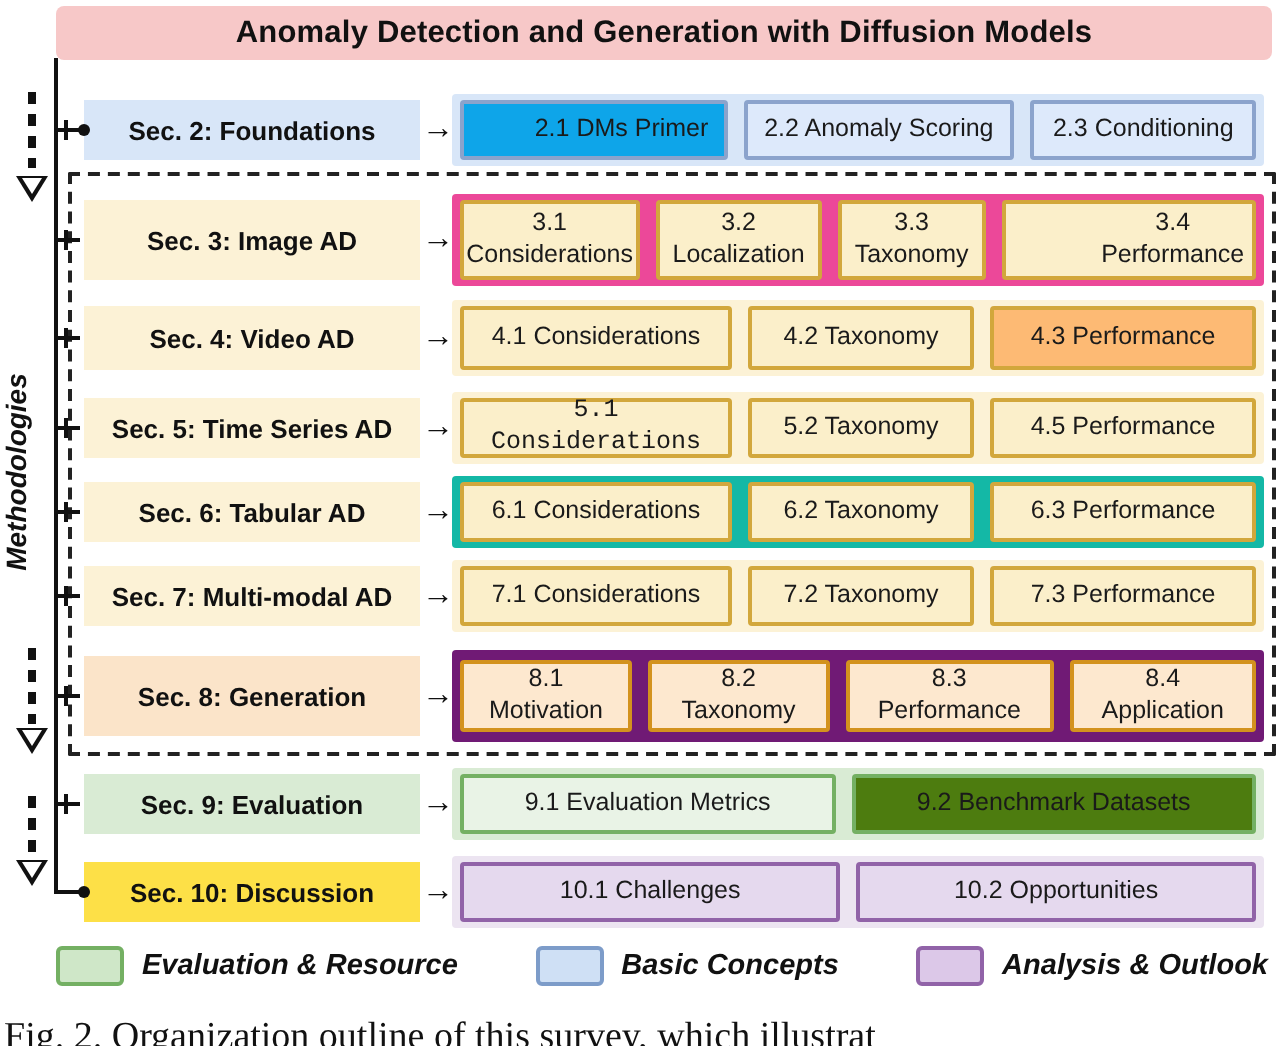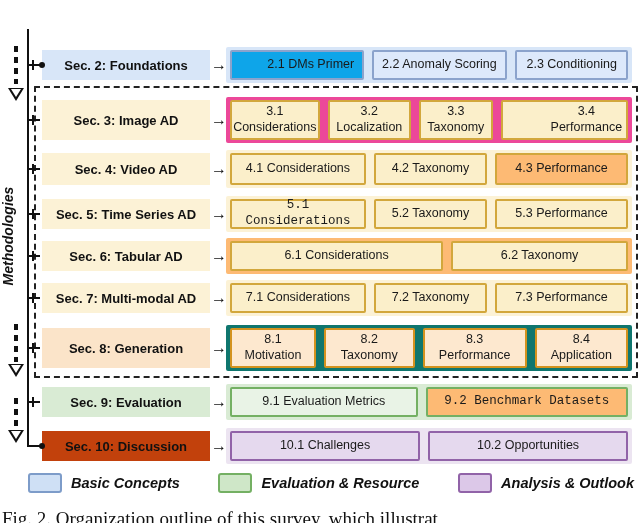--- a/index.html
+++ b/index.html
@@ -59,20 +59,23 @@
   #caption{
     position:absolute;left:2px;top:508px;width:100%;
     font-family:"Liberation Serif",serif;font-size:19px;color:#111;white-space:nowrap;
   }
 </style>
 </head>
 <body>
 
 <div id="stage">
 
+  <div id="banner" style="background: rgb(247, 200, 200);">
+    <span>Anomaly Detection and Generation with Diffusion Models</span>
+  </div>
 
   <div class="spine" style="left:27px;top:29px;width:2px;height:418px;"></div>
 
   <div class="shaft" style="left:14px;top:46px;height:38px;"></div>
   <div class="vhead" style="left:8px;top:88px;"></div>
   <div class="shaft" style="left:14px;top:324px;height:38px;"></div>
   <div class="vhead" style="left:8px;top:364px;"></div>
   <div class="shaft" style="left:14px;top:398px;height:30px;"></div>
   <div class="vhead" style="left:8px;top:430px;"></div>
 
@@ -111,80 +114,81 @@
           <div class="subbox" style="flex-grow: 110; background: rgb(251, 239, 202); border: 2px solid rgb(210, 167, 60);">4.2 Taxonomy</div>
           <div class="subbox" style="flex-grow: 130; background: #fdba74; border: 2px solid rgb(210, 167, 60);">4.3 Performance</div>
         </div>
       </div>
       <div class="row" style="top: 196px; height: 36px;">
         <div class="seclabel" style="top: 3px; bottom: 3px; background: rgb(252, 242, 214);">Sec. 5: Time Series AD</div>
         <div class="flowarrow" style="line-height: 36px;">→</div>
         <div class="strip" style="background: rgb(252, 242, 214);">
           <div class="subbox" style="flex-grow: 133; background: rgb(251, 239, 202); border: 2px solid rgb(210, 167, 60); font-family: Liberation Mono, monospace;">5.1 Considerations</div>
           <div class="subbox" style="flex-grow: 110; background: rgb(251, 239, 202); border: 2px solid rgb(210, 167, 60);">5.2 Taxonomy</div>
-          <div class="subbox" style="flex-grow: 130; background: rgb(251, 239, 202); border: 2px solid rgb(210, 167, 60);">5.3 Performance</div>
+          <div class="subbox" style="flex-grow: 130; background: rgb(251, 239, 202); border: 2px solid rgb(210, 167, 60);">4.5 Performance</div>
         </div>
       </div>
       <div class="row" style="top: 238px; height: 36px;">
         <div class="seclabel" style="top: 3px; bottom: 3px; background: rgb(252, 242, 214);">Sec. 6: Tabular AD</div>
         <div class="flowarrow" style="line-height: 36px;">→</div>
-        <div class="strip" style="background: #fdba74;">
+        <div class="strip" style="background: #14b8a6;">
           <div class="subbox" style="flex-grow: 133; background: rgb(251, 239, 202); border: 2px solid rgb(210, 167, 60);">6.1 Considerations</div>
           <div class="subbox" style="flex-grow: 110; background: rgb(251, 239, 202); border: 2px solid rgb(210, 167, 60);">6.2 Taxonomy</div>
+          <div class="subbox" style="flex-grow: 130; background: rgb(251, 239, 202); border: 2px solid rgb(210, 167, 60);">6.3 Performance</div>
         </div>
       </div>
       <div class="row" style="top: 280px; height: 36px;">
         <div class="seclabel" style="top: 3px; bottom: 3px; background: rgb(252, 242, 214);">Sec. 7: Multi-modal AD</div>
         <div class="flowarrow" style="line-height: 36px;">→</div>
         <div class="strip" style="background: rgb(252, 242, 214);">
           <div class="subbox" style="flex-grow: 133; background: rgb(251, 239, 202); border: 2px solid rgb(210, 167, 60);">7.1 Considerations</div>
           <div class="subbox" style="flex-grow: 110; background: rgb(251, 239, 202); border: 2px solid rgb(210, 167, 60);">7.2 Taxonomy</div>
           <div class="subbox" style="flex-grow: 130; background: rgb(251, 239, 202); border: 2px solid rgb(210, 167, 60);">7.3 Performance</div>
         </div>
       </div>
       <div class="row" style="top: 325px; height: 46px;">
         <div class="seclabel" style="top: 3px; bottom: 3px; background: rgb(251, 228, 201);">Sec. 8: Generation</div>
         <div class="flowarrow" style="line-height: 46px;">→</div>
-        <div class="strip" style="background: #0f766e;">
+        <div class="strip" style="background: #701a75; align-items: center;">
           <div class="subbox" style="flex-grow: 90; background: rgb(253, 232, 207); border: 2px solid rgb(211, 146, 30);">8.1
 Motivation</div>
           <div class="subbox" style="flex-grow: 95; background: rgb(253, 232, 207); border: 2px solid rgb(211, 146, 30);">8.2
 Taxonomy</div>
           <div class="subbox" style="flex-grow: 110; background: rgb(253, 232, 207); border: 2px solid rgb(211, 146, 30);">8.3
 Performance</div>
           <div class="subbox" style="flex-grow: 98; background: rgb(253, 232, 207); border: 2px solid rgb(211, 146, 30);">8.4
 Application</div>
         </div>
       </div>
       <div class="row" style="top: 384px; height: 36px;">
         <div class="seclabel" style="top: 3px; bottom: 3px; background: rgb(217, 235, 212);">Sec. 9: Evaluation</div>
         <div class="flowarrow" style="line-height: 36px;">→</div>
         <div class="strip" style="background: rgb(217, 235, 212);">
           <div class="subbox" style="flex-grow: 187; background: rgb(233, 243, 230); border: 2px solid rgb(116, 176, 99);">9.1 Evaluation Metrics</div>
-          <div class="subbox" style="flex-grow: 202; background: #fdba74; border: 2px solid rgb(116, 176, 99); font-family: Liberation Mono, monospace;">9.2 Benchmark Datasets</div>
+          <div class="subbox" style="flex-grow: 202; background: #4d7c0f; border: 2px solid rgb(116, 176, 99);">9.2 Benchmark Datasets</div>
         </div>
       </div>
       <div class="row" style="top: 428px; height: 36px;">
-        <div class="seclabel" style="top: 3px; bottom: 3px; background: #c2410c;">Sec. 10: Discussion</div>
+        <div class="seclabel" style="top: 3px; bottom: 3px; background: #fde047;">Sec. 10: Discussion</div>
         <div class="flowarrow" style="line-height: 36px;">→</div>
         <div class="strip" style="background: rgb(236, 228, 241);">
           <div class="subbox" style="flex-grow: 190; background: rgb(229, 217, 238); border: 2px solid rgb(145, 99, 168);">10.1 Challenges</div>
           <div class="subbox" style="flex-grow: 200; background: rgb(229, 217, 238); border: 2px solid rgb(145, 99, 168);">10.2 Opportunities</div>
         </div>
       </div>
     </div>
 
   <div id="legend">
       <div class="legitem">
+        <div class="legswatch" style="background: rgb(207, 231, 200); border: 2px solid rgb(116, 176, 99);"></div>
+        <div class="leglabel">Evaluation &amp; Resource</div>
+      </div>
+      <div class="legitem">
         <div class="legswatch" style="background: rgb(207, 224, 245); border: 2px solid rgb(125, 156, 201);"></div>
         <div class="leglabel">Basic Concepts</div>
-      </div>
-      <div class="legitem">
-        <div class="legswatch" style="background: rgb(207, 231, 200); border: 2px solid rgb(116, 176, 99);"></div>
-        <div class="leglabel">Evaluation &amp; Resource</div>
       </div>
       <div class="legitem">
         <div class="legswatch" style="background: rgb(220, 200, 232); border: 2px solid rgb(145, 99, 168);"></div>
         <div class="leglabel">Analysis &amp; Outlook</div>
       </div>
     </div>
 
   <div id="caption">Fig. 2. Organization outline of this survey, which illustrat</div>
 <div class="branch" style="left: 28px; width: 12px; top: 64px;"></div>
     <div class="tick" style="left: 32px; top: 60px; height: 10px;"></div>

